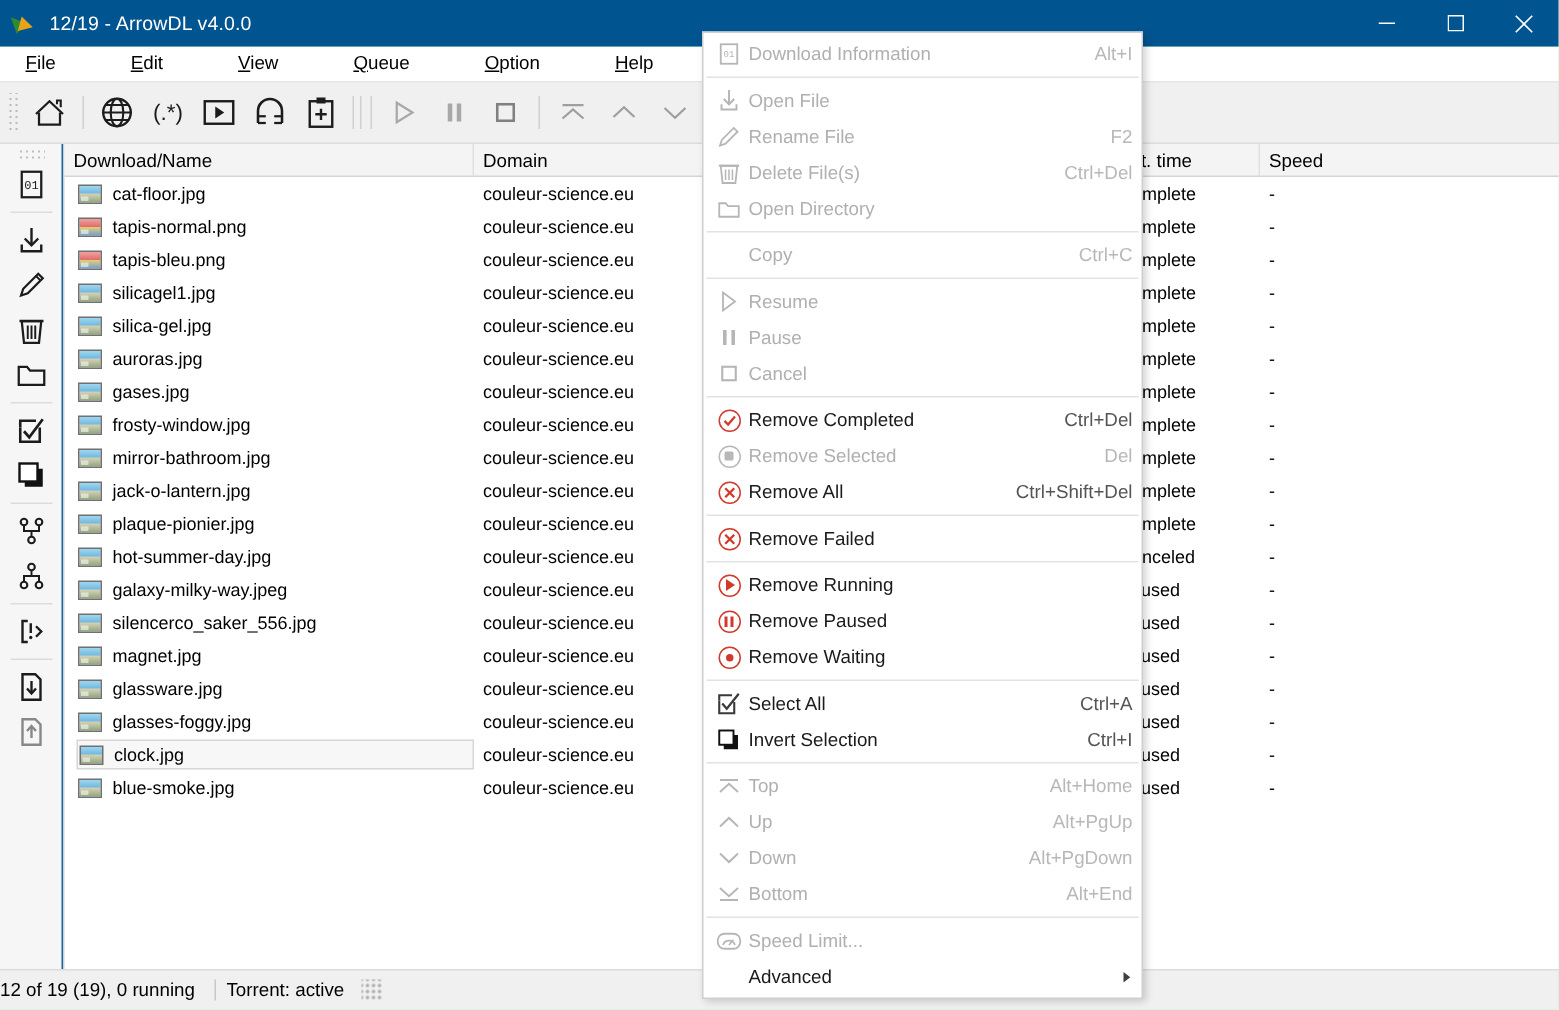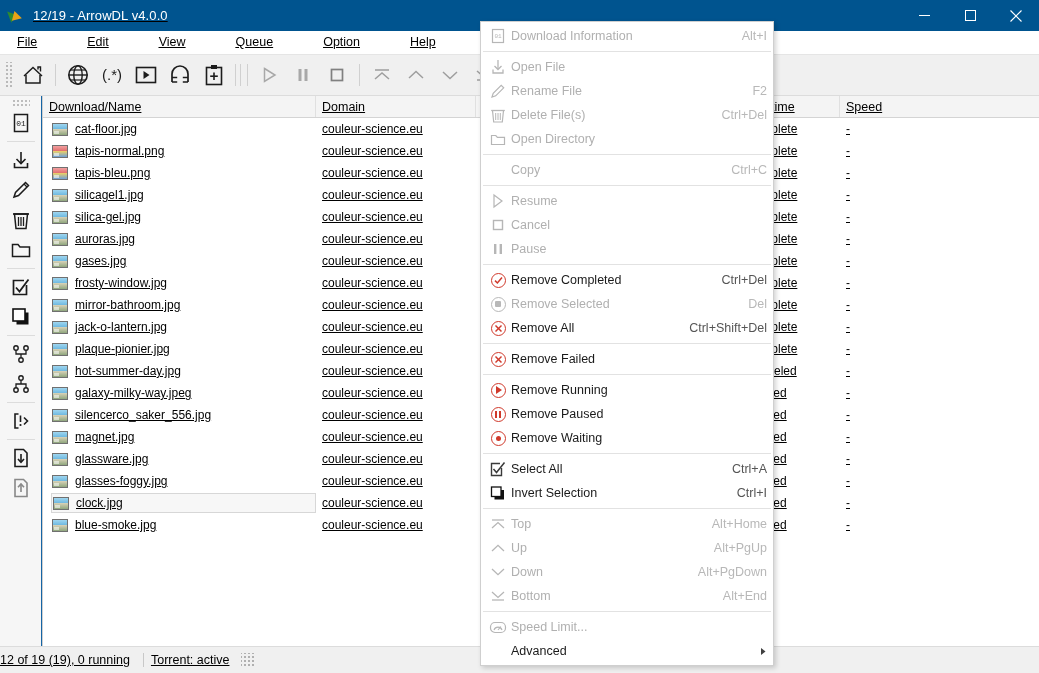--- a/index.html
+++ b/index.html
@@ -11,21 +11,20 @@
     font-family: "Liberation Sans", sans-serif;
     font-size: 12px;
     color: #000000;
     overflow: hidden;
     position: relative;
   }
   #app {
     position: absolute; inset: 0;
     display: flex; flex-direction: column;
     background: #86efac;
-    text-decoration: underline;
   }
 
   
   .titlebar {
     height: 31px; flex: 0 0 31px;
     background: #00548f;
     display: flex; align-items: center;
     color: #ffffff;
     position: relative;
   }
@@ -222,21 +221,21 @@
   .status-sep { width: 1px; height: 14px; background: #c8c8c8; margin: 0 7px; }
   .resize-grip {
     width: 14px; height: 14px; margin-left: 6px; margin-right: 2px;
     background-image: radial-gradient(#b0b0b0 1px, transparent 1.2px);
     background-size: 4px 4px; background-position: 2px 2px;
   }
 
   
   .ctxmenu {
     position: absolute;
-    left: 480px; top: 21px;
+    left: 468px; top: 21px;
     width: 292px;
     background: #ffffff;
     border: 1px solid #cfcfcf;
     box-shadow: 2px 2px 5px rgba(0,0,0,0.18);
     padding: 2px 0 2px 0;
     z-index: 50;
     font-size: 12.5px;
   }
   .mi {
     height: 24px;
@@ -859,33 +858,33 @@
         <span class="mi-icon">
           <svg width="18" height="18" viewBox="0 0 18 18">
             <path d="M5 3 L13 9 L5 15 Z" fill="none" stroke="#b6b6b6" stroke-width="1.2"></path>
           </svg>
         </span>
         <span class="mi-label">Resume</span>
       </div>
       <div class="mi disabled">
         <span class="mi-icon">
           <svg width="18" height="18" viewBox="0 0 18 18">
-            <rect x="4.5" y="4.5" width="9" height="9" fill="none" stroke="#b6b6b6" stroke-width="1.4"></rect>
-          </svg>
-        </span>
-        <span class="mi-label">Cancel</span>
-      </div>
-      <div class="mi disabled">
-        <span class="mi-icon">
-          <svg width="18" height="18" viewBox="0 0 18 18">
             <rect x="5" y="4" width="2.4" height="10" fill="#b6b6b6"></rect>
             <rect x="10.6" y="4" width="2.4" height="10" fill="#b6b6b6"></rect>
           </svg>
         </span>
         <span class="mi-label">Pause</span>
+      </div>
+      <div class="mi disabled">
+        <span class="mi-icon">
+          <svg width="18" height="18" viewBox="0 0 18 18">
+            <rect x="4.5" y="4.5" width="9" height="9" fill="none" stroke="#b6b6b6" stroke-width="1.4"></rect>
+          </svg>
+        </span>
+        <span class="mi-label">Cancel</span>
       </div>
       <div class="msep"></div>
       <div class="mi">
         <span class="mi-icon">
           <span class="ricon">
             <svg width="9" height="9" viewBox="0 0 9 9">
               <path d="M1 4.6 L3.4 7 L8 1.6" fill="none" stroke="#d0392b" stroke-width="1.5"></path>
             </svg>
           </span>
         </span>

